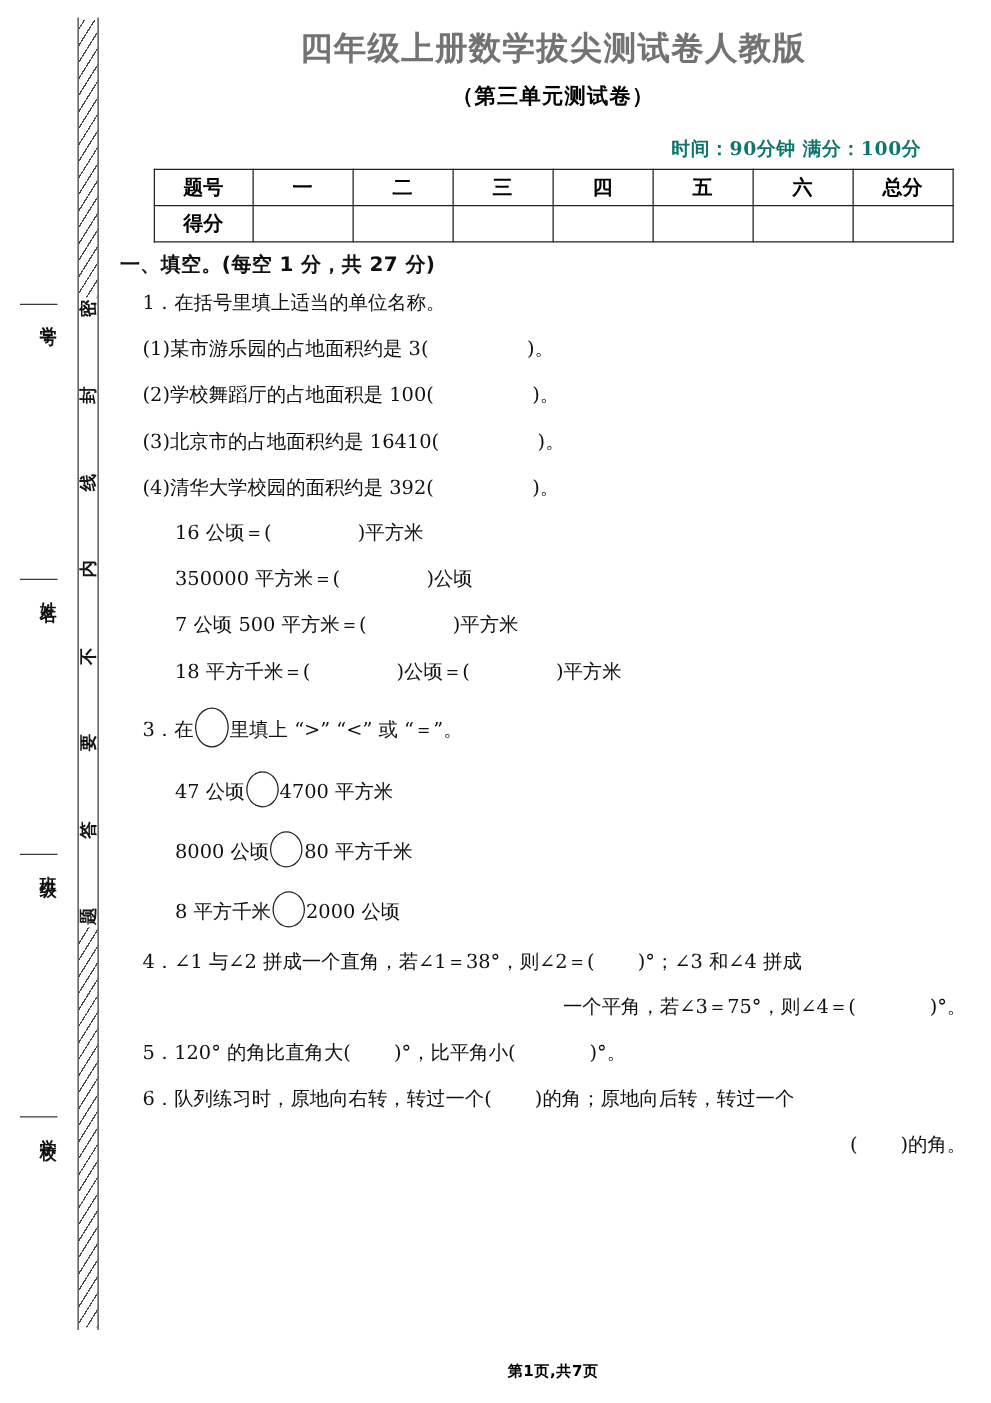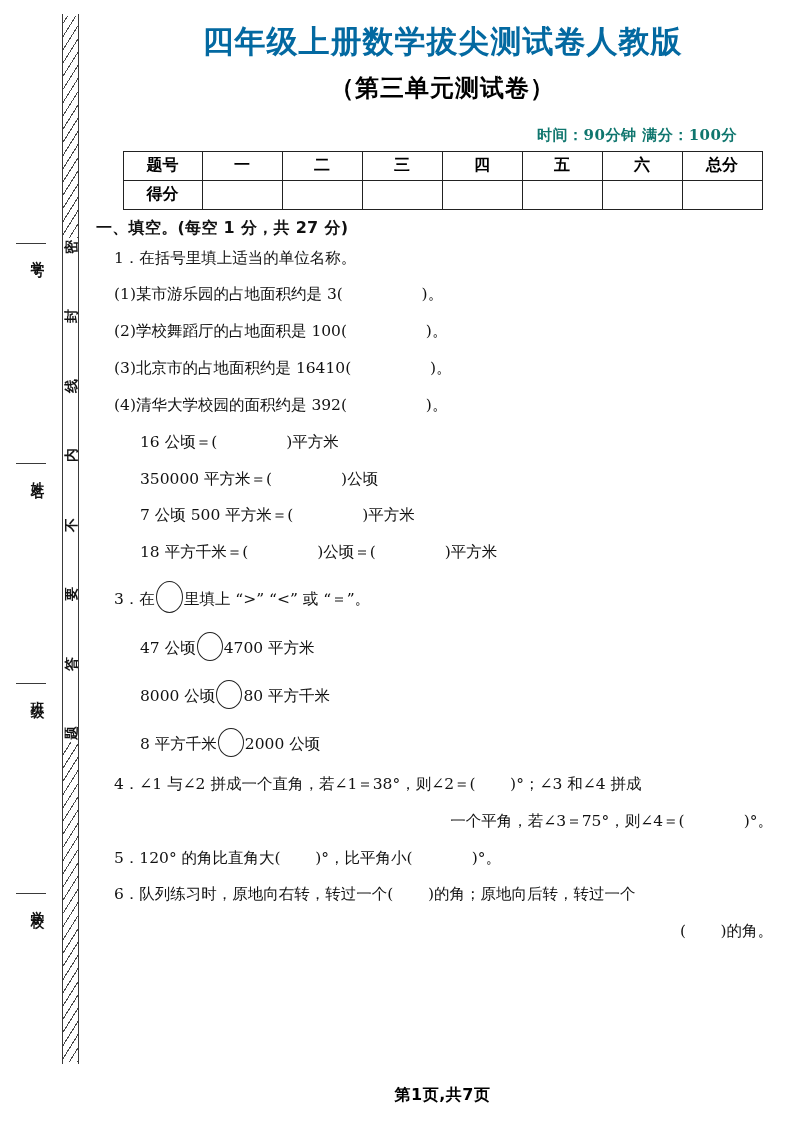--- a/index.html
+++ b/index.html
@@ -102,29 +102,29 @@
     position: absolute;
     left: 92px;
     top: 0;
     width: 701px;
     height: 1122px;
   }
 
   #title-block { padding-top: 22px; text-align: center; }
   #exam-title {
     font-family: Liberation Sans, sans-serif;
-    font-size: 31px;
+    font-size: 26px;
     font-weight: 700;
     letter-spacing: 1px;
     line-height: 1.28;
-    color: #0369a1;
+    color: #737373;
   }
   #exam-subtitle {
     font-family: "DejaVu Serif", "Liberation Serif", serif;
-    font-size: 24px;
+    font-size: 17px;
     font-weight: 700;
     letter-spacing: 1px;
     margin-top: 10px;
     color: #000;
   }
 
   #meta-line {
     margin-top: 22px;
     padding-right: 56px;
     text-align: right;
@@ -195,21 +195,21 @@
     height: 27px;
     vertical-align: -8px;
   }
 
   #footer {
     position: absolute;
     left: 0;
     right: 0;
     bottom: 16px;
     text-align: center;
-    font-size: 16px;
+    font-size: 12px;
     font-weight: 700;
     font-family: "DejaVu Sans", "Liberation Sans", sans-serif;
     color: #000;
     letter-spacing: .5px;
   }
 </style>
 </head>
 <body>
 
 <div id="seal-strip">

